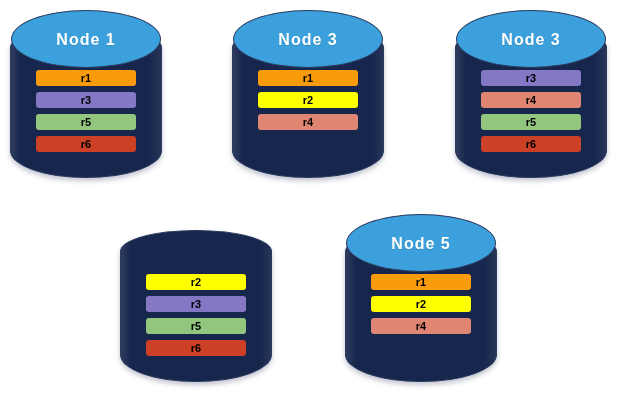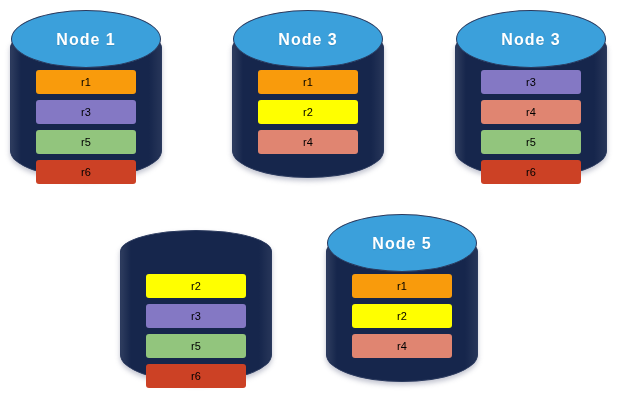--- a/index.html
+++ b/index.html
@@ -89,28 +89,28 @@
     position: absolute;
     left: 26px;
     top: 62px;
     width: 100px;
     display: flex;
     flex-direction: column;
     gap: 6px;
   }
 
   .replica {
-    height: 24px;
+    height: 16px;
     border-radius: 3px;
     display: flex;
     align-items: center;
     justify-content: center;
     color: #000000;
     font-size: 11px;
-    font-weight: normal;
+    font-weight: bold;
     line-height: 1;
     box-sizing: border-box;
   }
 </style>
 </head>
 <body>
 
 <div id="canvas">
     <div class="node" style="left: 10px; top: 8px;">
       <div class="node-body" style="background: rgb(22, 38, 76);"></div>
@@ -149,21 +149,21 @@
     </div>
     <div class="node" style="left: 120px; top: 212px;">
       <div class="node-body" style="background: rgb(22, 38, 76);"></div>
       <div class="replica-stack">
         <div class="replica" style="background: rgb(255, 255, 0);">r2</div>
         <div class="replica" style="background: rgb(132, 120, 196);">r3</div>
         <div class="replica" style="background: rgb(146, 197, 125);">r5</div>
         <div class="replica" style="background: rgb(204, 65, 37);">r6</div>
       </div>
     </div>
-    <div class="node" style="left: 326px; top: 212px;">
+    <div class="node" style="left: 345px; top: 212px;">
       <div class="node-body" style="background: rgb(22, 38, 76);"></div>
       <div class="node-top" style="background: rgb(59, 160, 219);">
         <span class="node-title" style="color: rgb(255, 255, 255);">Node  5</span>
       </div>
       <div class="replica-stack">
         <div class="replica" style="background: rgb(249, 155, 12);">r1</div>
         <div class="replica" style="background: rgb(255, 255, 0);">r2</div>
         <div class="replica" style="background: rgb(224, 133, 113);">r4</div>
       </div>
     </div>

